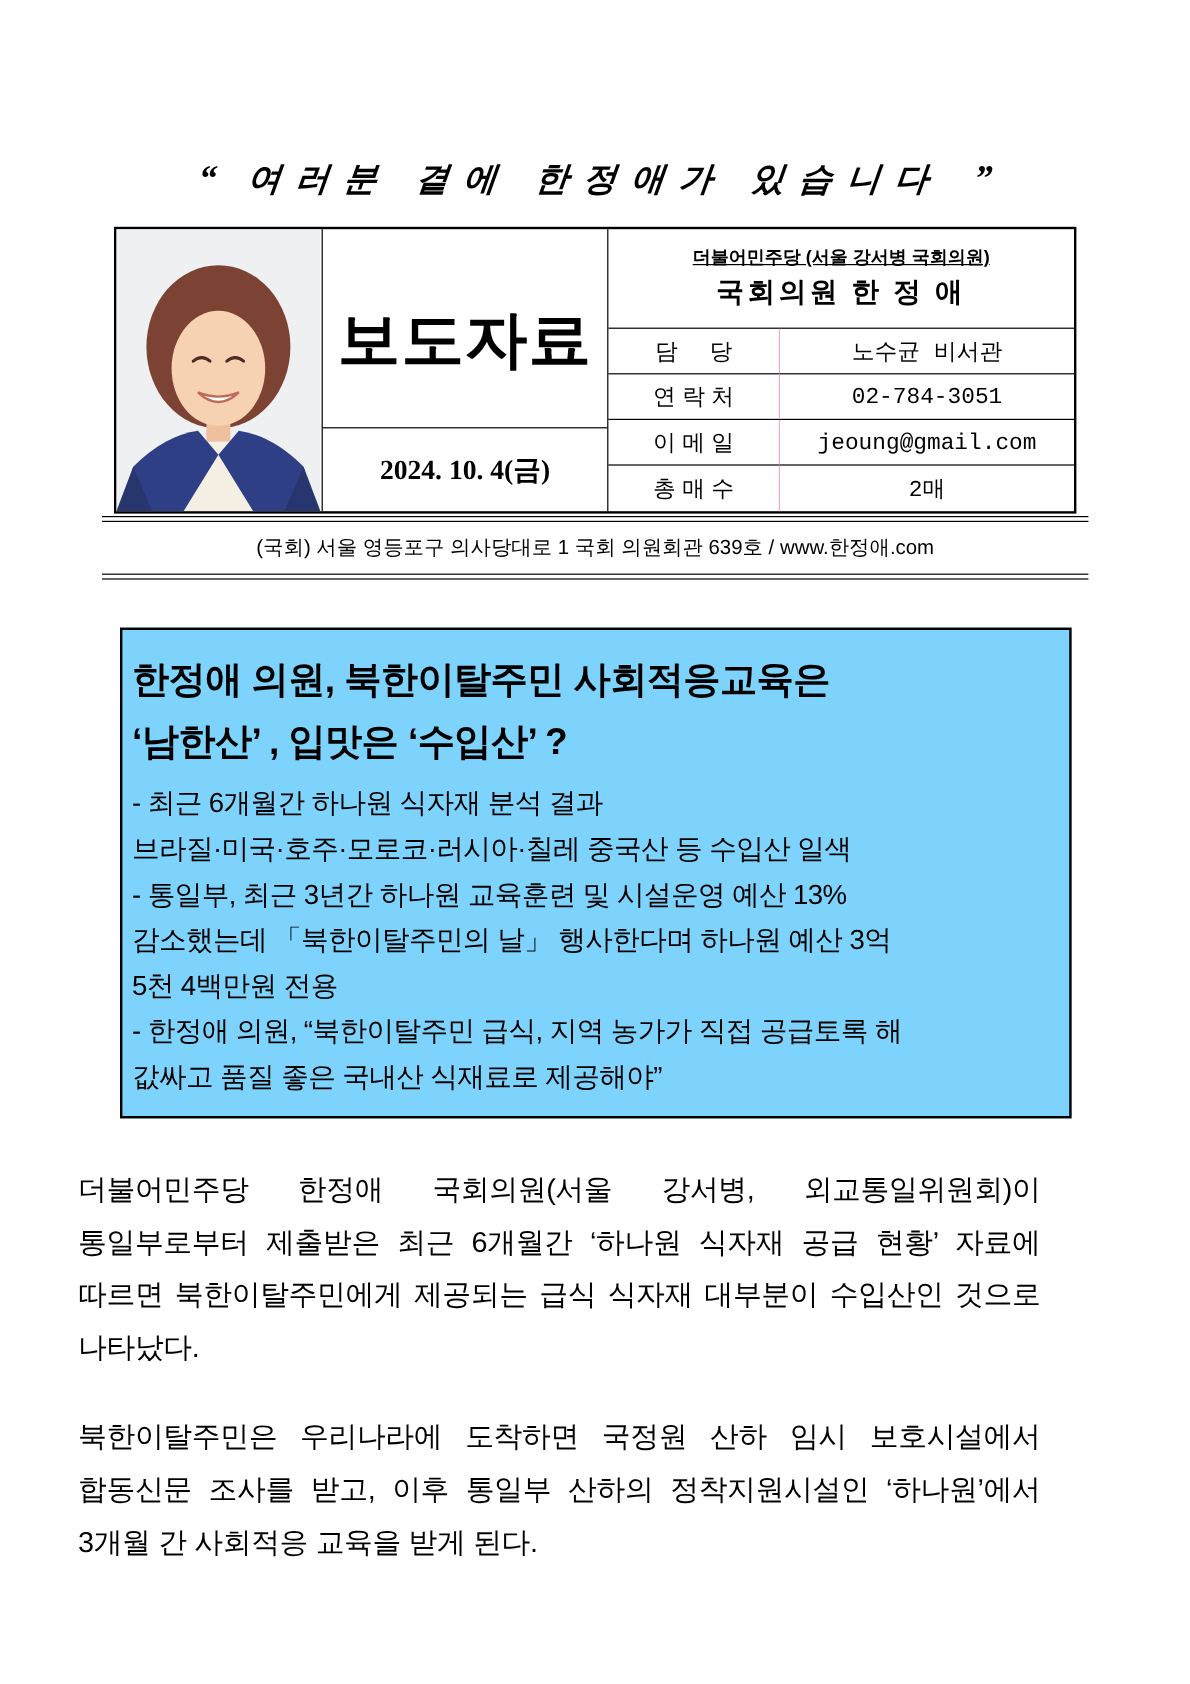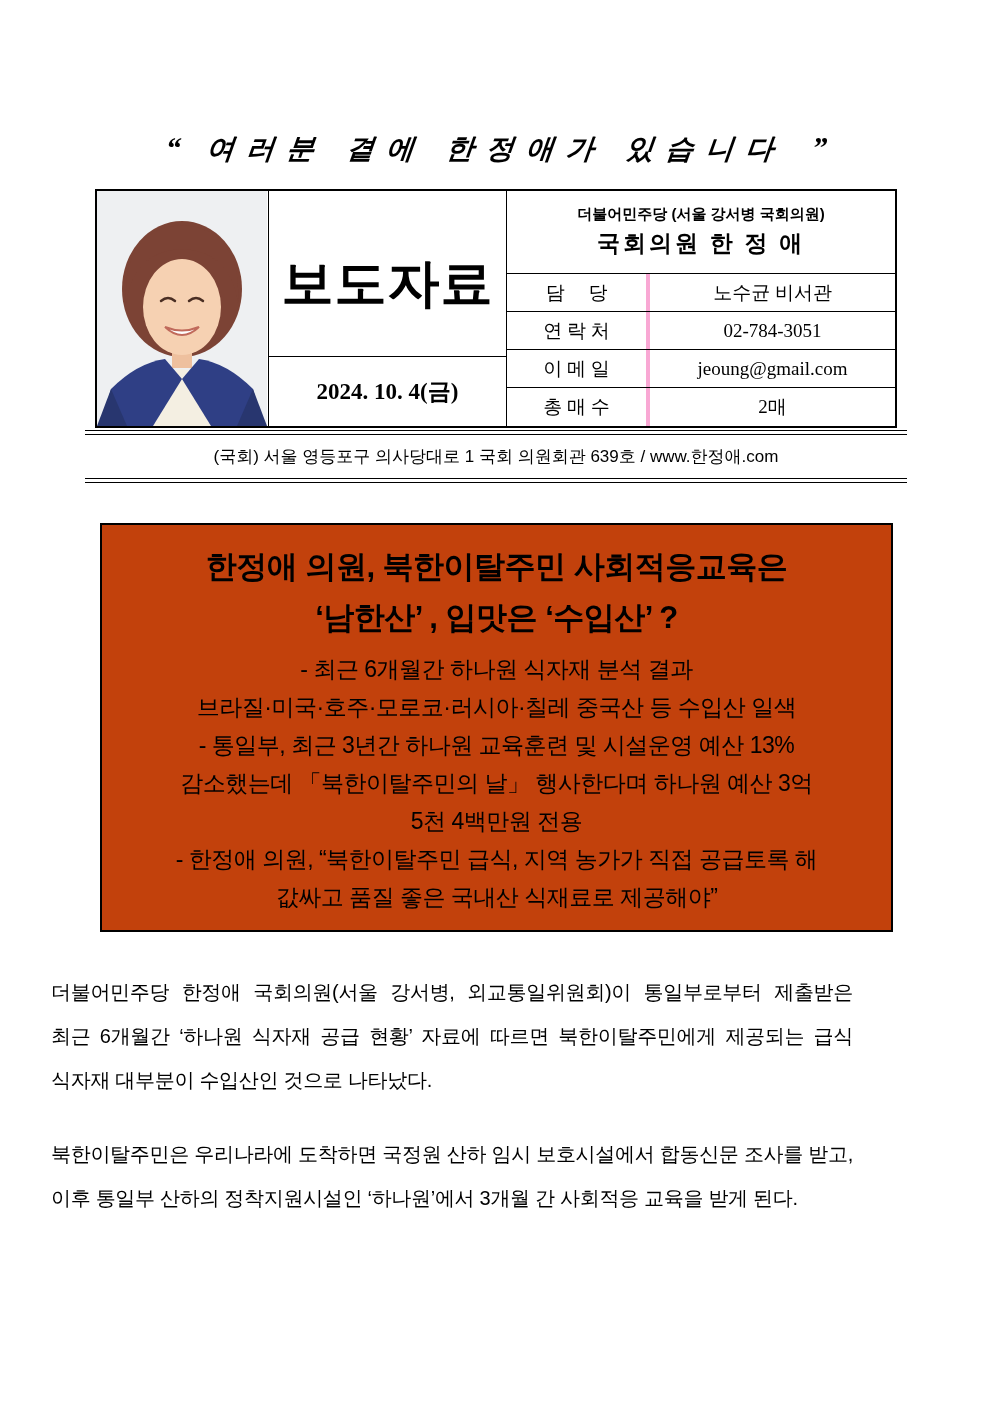--- a/index.html
+++ b/index.html
@@ -34,60 +34,60 @@
     display:flex; align-items:center; justify-content:center;
   }
   .doc-type { font-size:52px; font-weight:900; letter-spacing:1px;margin-top:20px; }
   .mid-bottom { flex:1; display:flex; align-items:center; justify-content:center; }
   .doc-date { font-family:"Liberation Serif", serif; font-size:23px; font-weight:bold;text-align:center; }
   .col-right { flex:1; display:flex; flex-direction:column; }
   .right-header {
     height:83px; border-bottom:1px solid #000;
     display:flex; flex-direction:column; align-items:center; justify-content:center; gap:4px;
   }
-  .party-line { font-size:15px; font-weight:bold; }
+  .party-line { font-size:15px; font-weight:bold;text-decoration:underline; }
   .member-line {
     font-family:"Liberation Serif", serif; font-size:23px; font-weight:bold;
     letter-spacing:3px; white-space:pre;
   }
   .info-row { height:38px; display:flex; border-bottom:1px solid #000; }
   .info-row:last-child { border-bottom:none; }
   .info-label {
-    width:143px; border-right:4px solid #f9a8d4;
+    width:143px; border-right:1px solid #f9a8d4;
     display:flex; align-items:center; justify-content:center;
-    font-family:Liberation Serif, serif; font-size:19px; white-space:pre;
+    font-family:Liberation Sans, sans-serif; font-size:19px; white-space:pre;
   }
   .info-value {
     flex:1; display:flex; align-items:center; justify-content:center;
-    font-family:Liberation Serif, serif; font-size:19px;
+    font-family:Liberation Mono, monospace; font-size:19px;
   }
 
   
   .rule-double {
     margin-left:85px; width:822px; height:5px;
     border-top:1.5px solid #000; border-bottom:1.5px solid #000;
   }
   .rule-double.top { margin-top:2px; }
   .address { text-align:center; padding:7px 0 6px 0; }
   .address-line { font-size:17px; font-weight:500; line-height:30px; }
 
   
   .headline-box {
     margin:40px 0 0 100px; width:793px;
-    border:2px solid #000; background:#c2410c;
-    padding:16px 8px 14px 8px; text-align:center;
+    border:2px solid #000; background:#7dd3fc;
+    padding:16px 8px 14px 8px; 
   }
   .headline-title { font-size:31px; font-weight:800; line-height:51px; letter-spacing:-0.5px; }
   .headline-sub { margin-top:7px; }
   .headline-sub-line { font-size:23px; font-weight:500; line-height:38px; letter-spacing:-0.5px; }
 
   
   .body-paragraph {
-    margin:38px 0 0 51px; width:802px;
-    font-size:20px; line-height:44px; text-align:justify;
+    margin:38px 0 0 65px; width:802px;
+    font-size:24px; line-height:44px; text-align:justify;
     letter-spacing:-0.3px; word-break:keep-all;
   }
   .body-paragraph + .body-paragraph { margin-top:30px; }
 </style>
 </head>
 <body>
 
 <div class="page">
 
   <div class="slogan">

